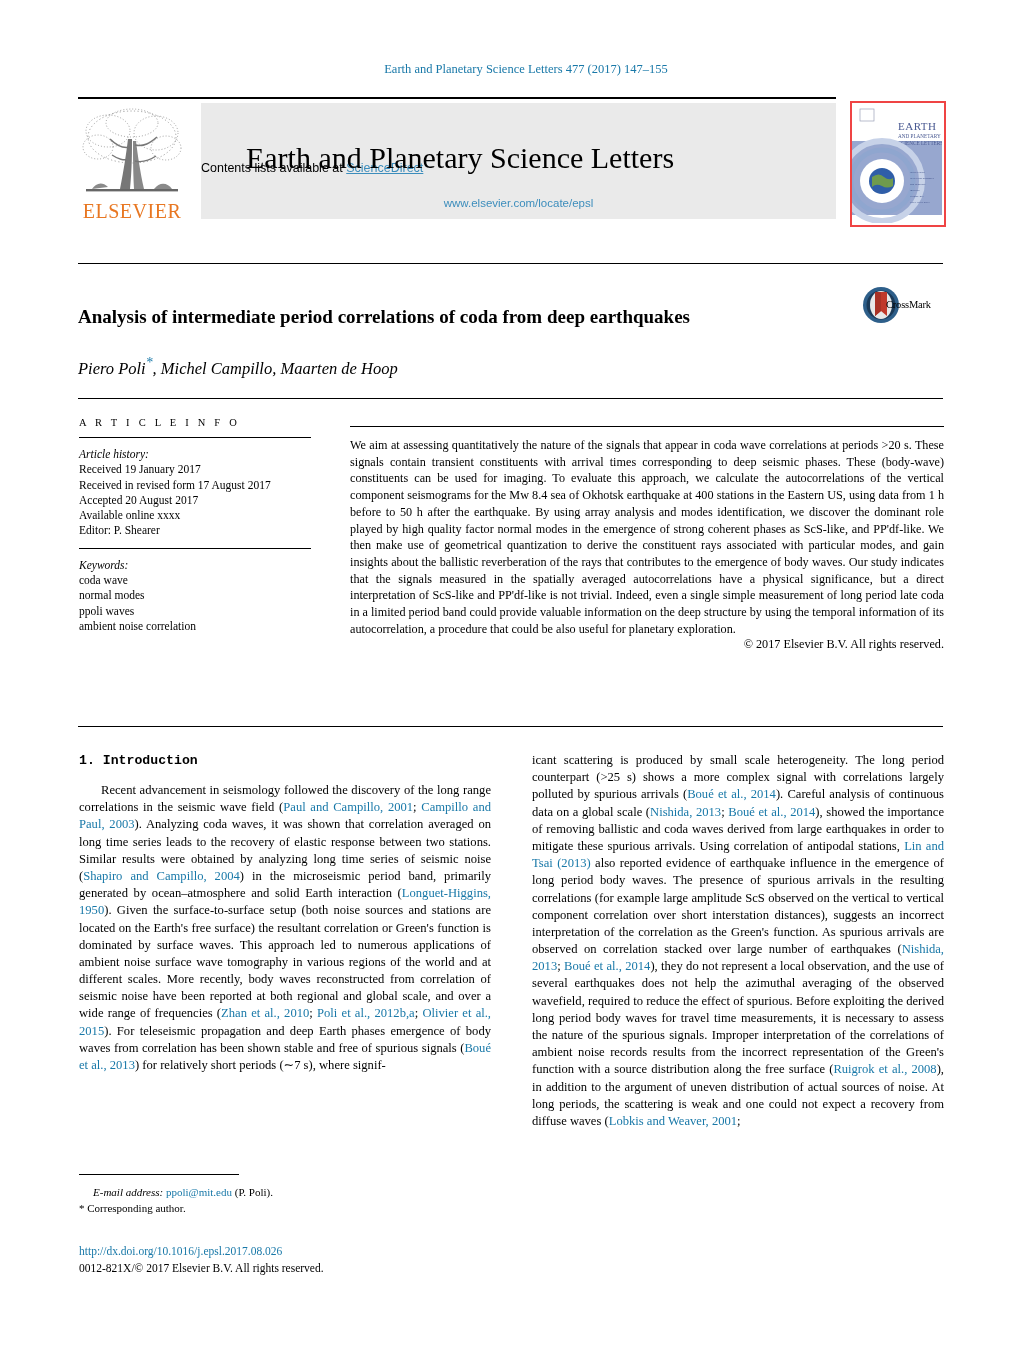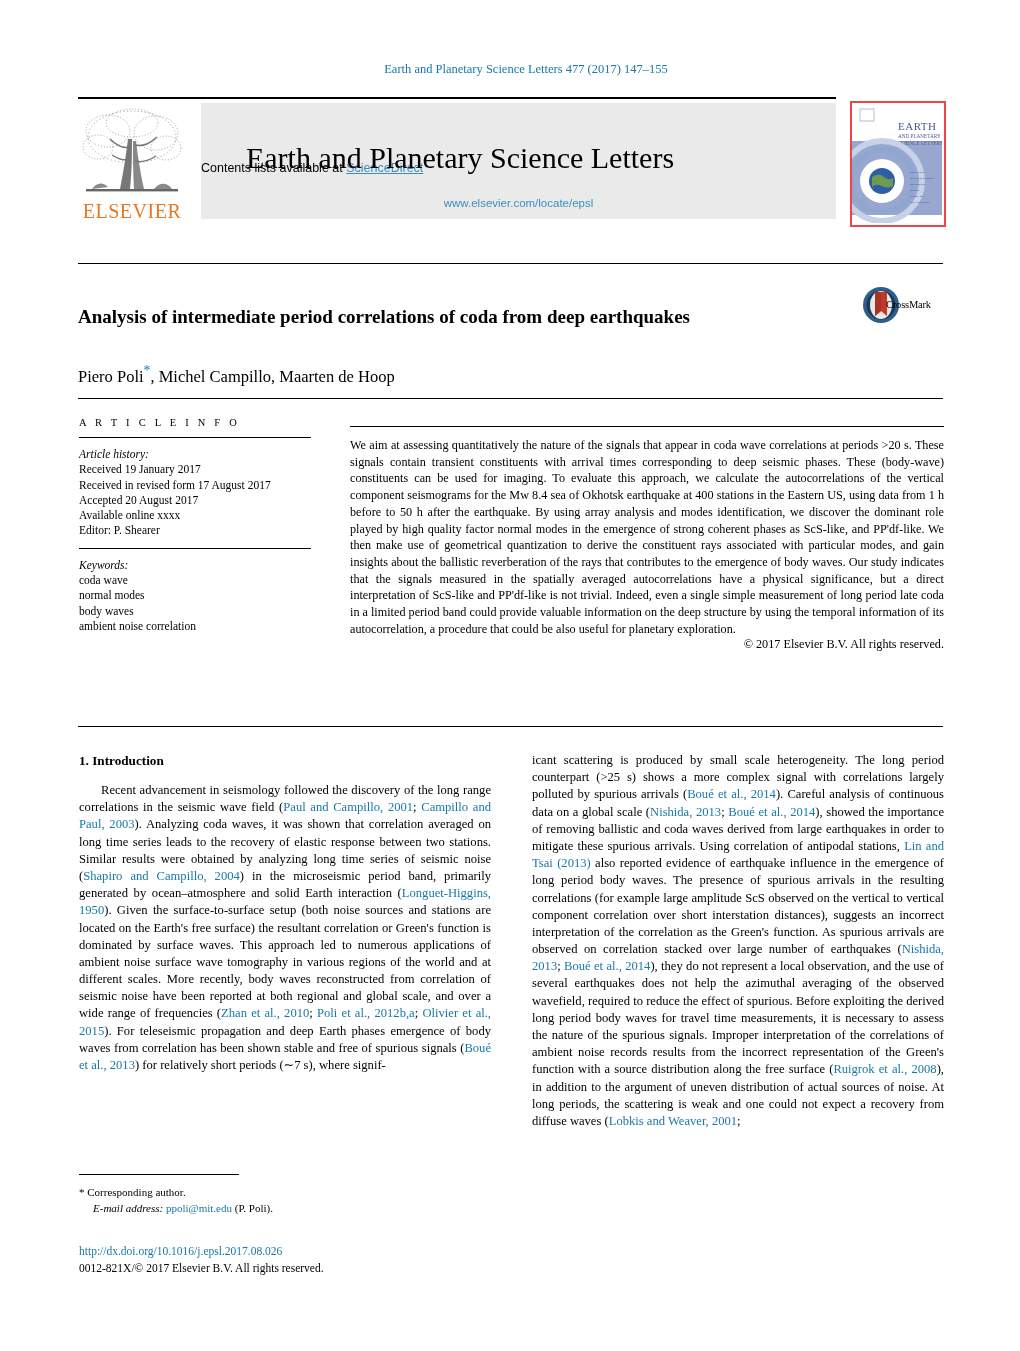--- a/index.html
+++ b/index.html
@@ -113,24 +113,25 @@
   .paper-title {
     position: absolute;
     left: 78px; top: 292px;
     width: 700px;
     font-size: 19px;
     line-height: 1.25;
     font-family: "Liberation Serif", serif;
   }
   .authors {
     position: absolute;
-    left: 78px; top: 363px;
+    left: 78px; top: 355px;
     width: 700px;
     font-size: 16.5px;
     font-family: "Liberation Serif", serif;
+    font-style: italic;
   }
   .authors .star { color: #1878a8; }
   .crossmark {
     position: absolute;
     left: 862px; top: 286px;
     width: 95px; height: 40px;
   }
   .crossmark-label {
     position: absolute;
     left: 24px; top: 13px;
@@ -205,20 +206,21 @@
     text-align: justify;
     font-family: "Liberation Serif", serif;
   }
   .col-left  { left: 79px; }
   .col-right { left: 532px; }
   .sec-title {
     font-size: 13.2px;
     font-weight: bold;
     margin: 0 0 12px 0;
     text-align: left;
+    font-family: Liberation Mono, monospace;
   }
   .para { margin: 0; text-indent: 22px; }
   .ref { color: #1878a8; }
 
   
   .foot-rule {
     position: absolute;
     left: 79px; top: 1174px; width: 160px; height: 1px;
     background: #000;
   }
@@ -340,21 +342,21 @@
       <div>Received in revised form 17 August 2017</div>
       <div>Accepted 20 August 2017</div>
       <div>Available online xxxx</div>
       <div>Editor: P. Shearer</div>
     </div>
     <div class="info-rule"></div>
     <div class="info-body">
       <div class="it">Keywords:</div>
       <div>coda wave</div>
       <div>normal modes</div>
-      <div>body waves</div>
+      <div>ppoli waves</div>
       <div>ambient noise correlation</div>
     </div>
   </div>
 
   <div class="abs-col">
     <div class="abs-rule"></div>
     <div class="abs-body">We aim at assessing quantitatively the nature of the signals that appear in coda wave correlations at periods &gt;20 s. These signals contain transient constituents with arrival times corresponding to deep seismic phases. These (body-wave) constituents can be used for imaging. To evaluate this approach, we calculate the autocorrelations of the vertical component seismograms for the Mw 8.4 sea of Okhotsk earthquake at 400 stations in the Eastern US, using data from 1 h before to 50 h after the earthquake. By using array analysis and modes identification, we discover the dominant role played by high quality factor normal modes in the emergence of strong coherent phases as ScS-like, and PP'df-like. We then make use of geometrical quantization to derive the constituent rays associated with particular modes, and gain insights about the ballistic reverberation of the rays that contributes to the emergence of body waves. Our study indicates that the signals measured in the spatially averaged autocorrelations have a physical significance, but a direct interpretation of ScS-like and PP'df-like is not trivial. Indeed, even a single simple measurement of long period late coda in a limited period band could provide valuable information on the deep structure by using the temporal information of its autocorrelation, a procedure that could be also useful for planetary exploration.</div>
     <div class="abs-copy">© 2017 Elsevier B.V. All rights reserved.</div>
   </div>
 
@@ -364,29 +366,29 @@
     <div class="sec-title">1. Introduction</div>
     <p class="para">Recent advancement in seismology followed the discovery of the long range correlations in the seismic wave field (<span class="ref">Paul and Campillo, 2001</span>; <span class="ref">Campillo and Paul, 2003</span>). Analyzing coda waves, it was shown that correlation averaged on long time series leads to the recovery of elastic response between two stations. Similar results were obtained by analyzing long time series of seismic noise (<span class="ref">Shapiro and Campillo, 2004</span>) in the microseismic period band, primarily generated by ocean–atmosphere and solid Earth interaction (<span class="ref">Longuet-Higgins, 1950</span>). Given the surface-to-surface setup (both noise sources and stations are located on the Earth's free surface) the resultant correlation or Green's function is dominated by surface waves. This approach led to numerous applications of ambient noise surface wave tomography in various regions of the world and at different scales. More recently, body waves reconstructed from correlation of seismic noise have been reported at both regional and global scale, and over a wide range of frequencies (<span class="ref">Zhan et al., 2010</span>; <span class="ref">Poli et al., 2012b,a</span>; <span class="ref">Olivier et al., 2015</span>). For teleseismic propagation and deep Earth phases emergence of body waves from correlation has been shown stable and free of spurious signals (<span class="ref">Boué et al., 2013</span>) for relatively short periods (∼7 s), where signif-</p>
   </div>
 
   <div class="col col-right">
     <p class="para" style="text-indent:0">icant scattering is produced by small scale heterogeneity. The long period counterpart (&gt;25 s) shows a more complex signal with correlations largely polluted by spurious arrivals (<span class="ref">Boué et al., 2014</span>). Careful analysis of continuous data on a global scale (<span class="ref">Nishida, 2013</span>; <span class="ref">Boué et al., 2014</span>), showed the importance of removing ballistic and coda waves derived from large earthquakes in order to mitigate these spurious arrivals. Using correlation of antipodal stations, <span class="ref">Lin and Tsai (2013)</span> also reported evidence of earthquake influence in the emergence of long period body waves. The presence of spurious arrivals in the resulting correlations (for example large amplitude ScS observed on the vertical to vertical component correlation over short interstation distances), suggests an incorrect interpretation of the correlation as the Green's function. As spurious arrivals are observed on correlation stacked over large number of earthquakes (<span class="ref">Nishida, 2013</span>; <span class="ref">Boué et al., 2014</span>), they do not represent a local observation, and the use of several earthquakes does not help the azimuthal averaging of the observed wavefield, required to reduce the effect of spurious. Before exploiting the derived long period body waves for travel time measurements, it is necessary to assess the nature of the spurious signals. Improper interpretation of the correlations of ambient noise records results from the incorrect representation of the Green's function with a source distribution along the free surface (<span class="ref">Ruigrok et al., 2008</span>), in addition to the argument of uneven distribution of actual sources of noise. At long periods, the scattering is weak and one could not expect a recovery from diffuse waves (<span class="ref">Lobkis and Weaver, 2001</span>;</p>
   </div>
 
   <div class="foot-rule"></div>
   <div class="footnote">
-    <div>
-      <span class="star">*</span>
-      <span>Corresponding author.</span>
-    </div>
     <div style="padding-left:14px">
       <span class="it">E-mail address:</span>
       <span class="mail">ppoli@mit.edu</span>
       <span>(P. Poli).</span>
     </div>
+    <div>
+      <span class="star">*</span>
+      <span>Corresponding author.</span>
+    </div>
   </div>
 
   <div class="doi-block">
     <div class="doi-link">http://dx.doi.org/10.1016/j.epsl.2017.08.026</div>
     <div>0012-821X/© 2017 Elsevier B.V. All rights reserved.</div>
   </div>
 
 </div>
 
 </body></html>

